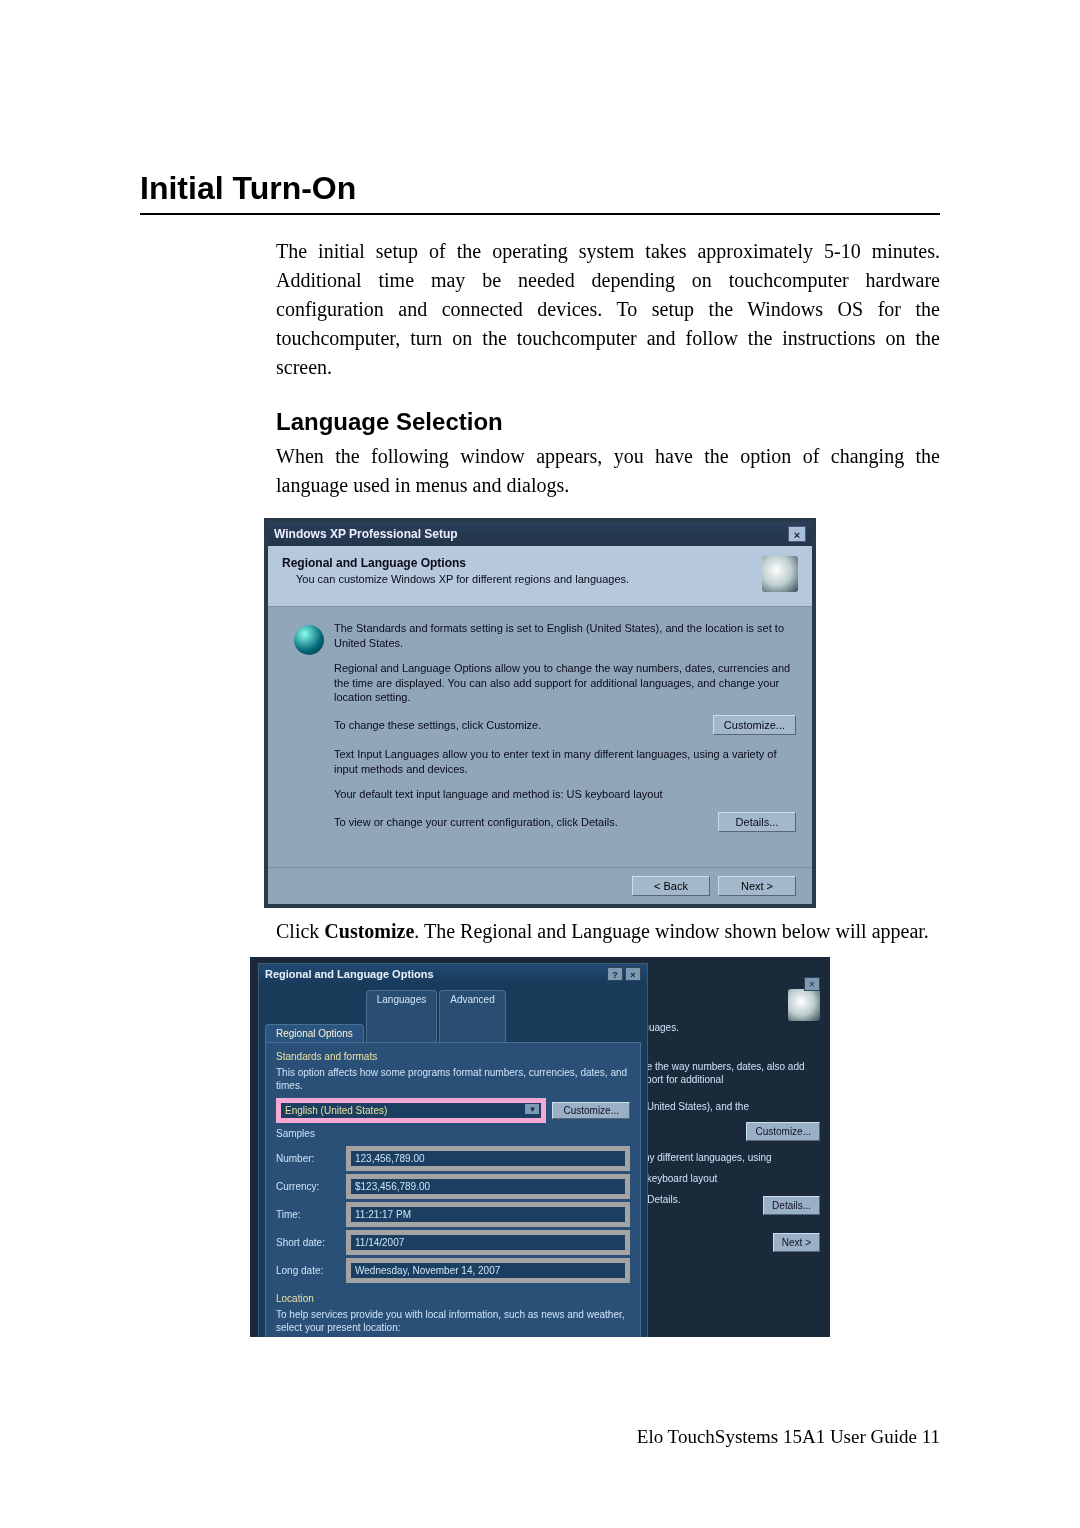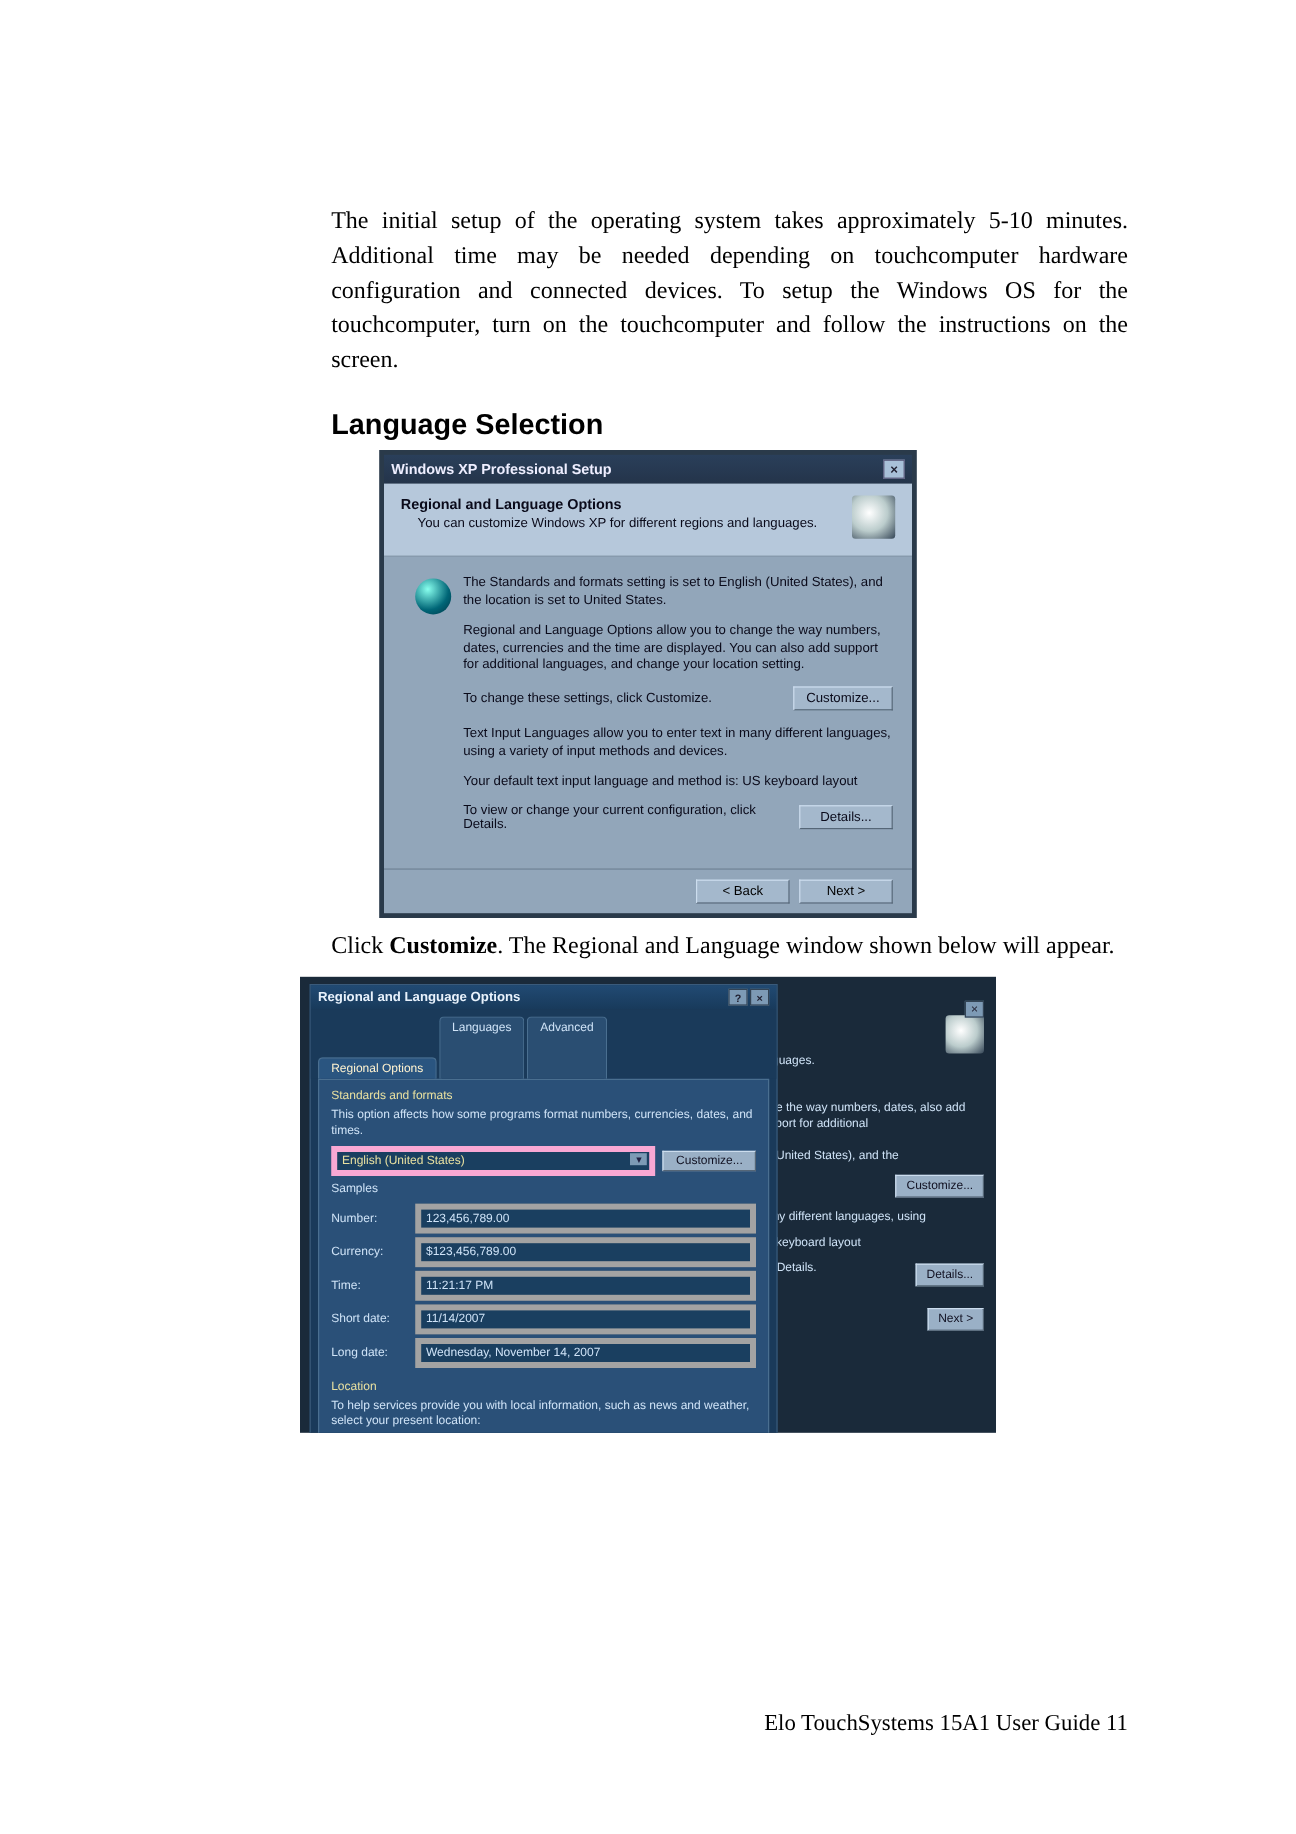--- a/index.html
+++ b/index.html
@@ -47,21 +47,21 @@
   }
   .footer {
     position: absolute;
     bottom: 80px;
     right: 140px;
     font-size: 19px;
   }
 
   
   .shot1 {
-    width: 448px;
+    width: 552px;
     margin: 0 auto 12px auto;
     background: #2a3a4a;
     padding: 4px;
   }
   .s1-titlebar {
     background: linear-gradient(#2a3f5a, #24344a);
     color: #eef;
     font-family: Arial, sans-serif;
     font-size: 12px;
     font-weight: bold;
@@ -305,24 +305,26 @@
     justify-content: flex-end;
     gap: 8px;
     padding: 6px 10px 8px 10px;
     background: #1a3a5a;
   }
 </style>
 </head>
 <body>
 
 <div class="page">
+  <h1 class="section-title">Initial Turn-On</h1>
 
   <p class="body-para">The initial setup of the operating system takes approximately 5-10 minutes. Additional time may be needed depending on touchcomputer hardware configuration and connected devices. To setup the Windows OS for the touchcomputer, turn on the touchcomputer and follow the instructions on the screen.</p>
 
   <h2 class="sub-title">Language Selection</h2>
+  <p class="body-para2">When the following window appears, you have the option of changing the language used in menus and dialogs.</p>
 
   <div class="shot1">
     <div class="s1-titlebar">
       <span>Windows XP Professional Setup</span>
       <span class="s1-close">×</span>
     </div>
     <div class="s1-header">
       <div class="s1-header-txt">
         <div class="s1-h-title">Regional and Language Options</div>
         <div class="s1-h-sub">You can customize Windows XP for different regions and languages.</div>

